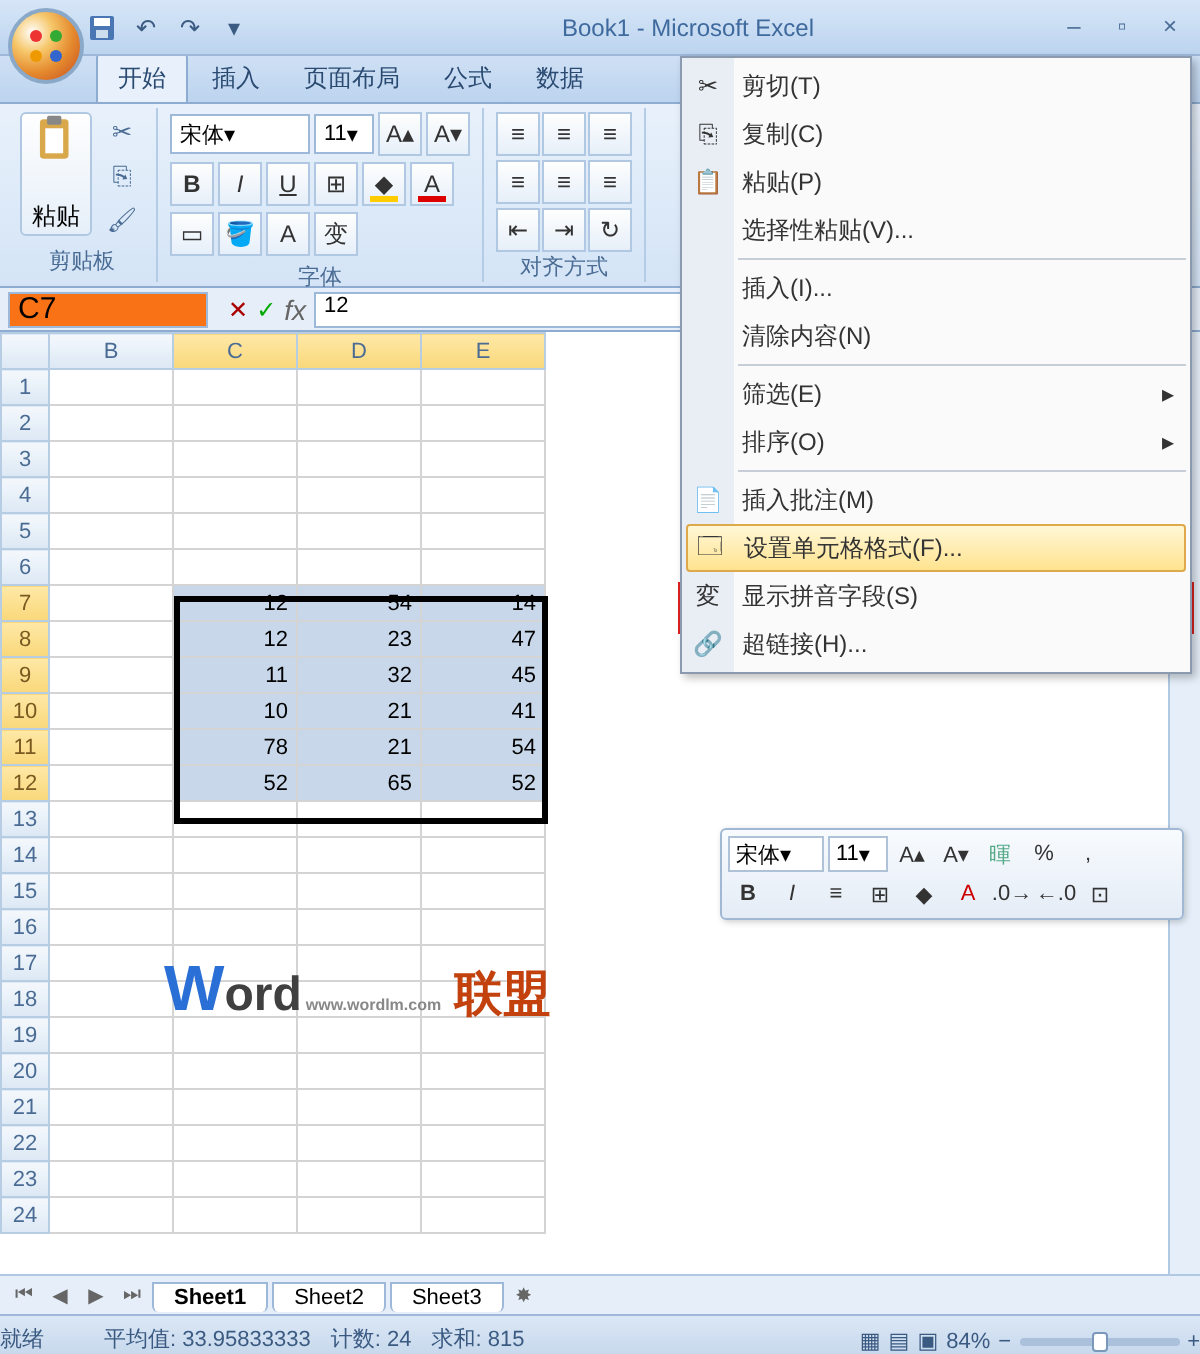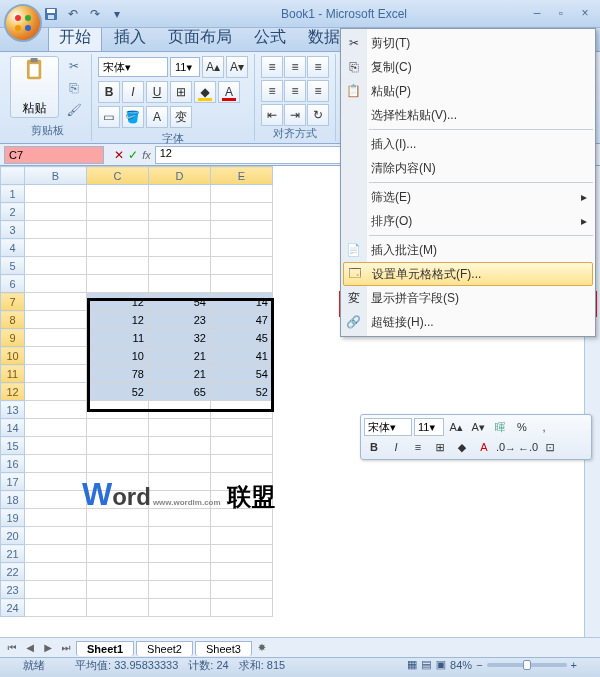--- a/index.html
+++ b/index.html
@@ -12,44 +12,44 @@
 .title-text { position: absolute; left: 50%; transform: translateX(-50%); color: #3f6a9e; font-size: 12px; margin-left: 44px; }
 .win-controls { margin-left: auto; display: flex; gap: 2px; color: #4a6c94; }
 .win-btn { width: 22px; height: 16px; text-align: center; }
 
 
 .office-btn { position: absolute; top: 4px; left: 4px; width: 38px; height: 38px; border-radius: 50%; background: radial-gradient(circle at 30% 30%, #fff, #f6c76a 30%, #e58a2e 60%, #c54a1f); border: 2px solid #8aa8c8; z-index: 5; display: flex; align-items: center; justify-content: center; }
 .office-logo { width: 20px; height: 20px; }
 
 
 .tabs { height: 24px; background: linear-gradient(#cfe0f4, #bcd4ef); display: flex; align-items: flex-end; padding-left: 48px; gap: 2px; border-bottom: 1px solid #8eacd1; }
-.tab { padding: 4px 10px 3px; font-size: 16px; color: #2a4a72; text-align: right; }
+.tab { padding: 4px 10px 3px; font-size: 12px; color: #2a4a72; text-align: right; }
 .tab.active { background: #e8f1fb; border: 1px solid #8eacd1; border-bottom: none; border-radius: 3px 3px 0 0; color: #2a4a72; font-weight: normal; }
 
 
 .ribbon { height: 92px; background: linear-gradient(#e8f1fb, #d4e4f6); border-bottom: 1px solid #8eacd1; display: flex; padding: 2px 4px; }
 .group { border-right: 1px solid #b4cce6; padding: 2px 6px; display: flex; flex-direction: column; }
 .group-label { text-align: center; font-size: 11px; color: #4a6c94; margin-top: auto; padding-bottom: 1px; }
-.paste-btn { width: 49px; height: 62px; background: linear-gradient(#fefefe, #e6eff9); border: 1px solid #b0c8e2; border-radius: 3px; display: flex; flex-direction: column; align-items: center; justify-content: flex-end; gap: 18px; }
+.paste-btn { width: 36px; height: 62px; background: linear-gradient(#fefefe, #e6eff9); border: 1px solid #b0c8e2; border-radius: 3px; display: flex; flex-direction: column; align-items: center; justify-content: flex-end; gap: 18px; }
 .paste-icon { width: 24px; height: 28px; }
 .clip-tools { display: flex; flex-direction: column; gap: 2px; margin-left: 4px; }
 .mini-btn { width: 22px; height: 20px; border: 1px solid transparent; display: flex; align-items: center; justify-content: center; color: #4a6c94; }
 .font-row { display: flex; gap: 2px; align-items: center; margin-bottom: 3px; }
 .font-sel { background: #fff; border: 1px solid #9db8d9; height: 20px; padding: 0 4px; display: flex; align-items: center; font-size: 11px; }
 .font-name { width: 70px; }
 .font-size { width: 30px; }
 .fmt-btn { width: 22px; height: 22px; border: 1px solid #b0c8e2; background: linear-gradient(#fefefe, #e6eff9); display: flex; align-items: center; justify-content: center; font-size: 12px; color: #333; }
 .align-grid { display: flex; flex-direction: column; gap: 2px; }
 .align-row { display: flex; gap: 1px; }
 
 
 .formula-row { height: 22px; background: #e6eff9; border-bottom: 1px solid #8eacd1; display: flex; align-items: center; }
-.namebox { width: 100px; background: #fca5a5; border: 1px solid #9db8d9; height: 18px; margin: 0 4px; padding: 0 4px; display: flex; align-items: center; font-size: 11px; }
+.namebox { width: 100px; background: #f97316; border: 1px solid #9db8d9; height: 18px; margin: 0 4px; padding: 0 4px; display: flex; align-items: center; font-size: 15px; }
 .fx-area { display: flex; align-items: center; gap: 4px; flex: 1; padding: 0 6px; }
-.fx { font-style: italic; color: #666; font-size: 11px; }
+.fx { font-style: italic; color: #666; font-size: 14px; }
 .formula-input { flex: 1; background: #fff; border: 1px solid #9db8d9; height: 18px; padding: 0 4px; font-size: 11px; }
 
 
 .grid-area { position: relative; height: 467px; overflow: hidden; background: #fff; }
 table.sheet { border-collapse: collapse; table-layout: fixed; }
 .sheet th { background: linear-gradient(#f4f8fc, #dce8f5); border: 1px solid #b6cde4; font-weight: normal; color: #4a6c94; font-size: 11px; text-align: center; }
 .sheet .corner { width: 24px; height: 18px; }
 .sheet .col-h { width: 62px; height: 18px; }
 .sheet .row-h { width: 24px; height: 18px; }
 .sheet td { border: 1px solid #d4d4d4; height: 18px; font-size: 11px; text-align: right; padding-right: 4px; }
@@ -70,28 +70,28 @@
 .mini-toolbar { position: absolute; right: 8px; top: 414px; width: 232px; background: linear-gradient(#f8fbfe, #e4ecf6); border: 1px solid #a0b8d4; border-radius: 3px; box-shadow: 1px 1px 3px rgba(0,0,0,0.2); padding: 3px; z-index: 15; display: flex; flex-direction: column; gap: 2px; }
 .mt-row { display: flex; gap: 2px; align-items: center; }
 .mt-sel { background: #fff; border: 1px solid #b0c2d8; height: 18px; padding: 0 3px; font-size: 11px; display: flex; align-items: center; }
 .mt-btn { width: 20px; height: 18px; display: flex; align-items: center; justify-content: center; font-size: 11px; color: #333; }
 
 
 .watermark { position: absolute; left: 82px; top: 310px; font-size: 24px; font-weight: bold; z-index: 2; display:flex; align-items: baseline; }
 .wm-w { color: #2a6fd6; font-size: 32px; }
 .wm-ord { color: #404040; }
 .wm-url { font-size: 8px; color: #888; margin-left: 2px; }
-.wm-cn { color: #000000; }
+.wm-cn { color: #c2410c; }
 
 
 .sheet-tabs { height: 20px; background: #e6eff9; border-top: 1px solid #b0c8e2; display: flex; align-items: center; padding: 0 4px; gap: 2px; position: absolute; bottom: 20px; left: 0; right: 0; }
 .nav-btn { width: 16px; color: #666; text-align: center; font-size: 10px; }
 .stab { padding: 1px 10px; background: #fff; border: 1px solid #9db8d9; border-bottom: none; font-size: 11px; border-radius: 0 0 3px 3px; transform: translateY(1px); }
 .stab.active { background: #fff; font-weight: bold; }
-.statusbar { position: absolute; bottom: 0; left: 0; right: 0; height: 20px; background: linear-gradient(#dbe7f5, #c8d9ed); border-top: 1px solid #9db8d9; display: flex; align-items: flex-start; padding: 0 23px; font-size: 11px; color: #3a5a82; gap: 10px; }
+.statusbar { position: absolute; bottom: 0; left: 0; right: 0; height: 20px; background: linear-gradient(#dbe7f5, #c8d9ed); border-top: 1px solid #9db8d9; display: flex; align-items: flex-end; padding: 0 0; font-size: 11px; color: #3a5a82; gap: 10px; }
 .zoom { margin-left: auto; display: flex; align-items: center; gap: 4px; }
 .zoom-slider { width: 80px; height: 4px; background: #aac0db; position: relative; border-radius: 2px; }
 .zoom-thumb { position: absolute; left: 50%; top: -3px; width: 8px; height: 10px; background: #fff; border: 1px solid #7a98ba; border-radius: 2px; transform: translateX(-50%); }
 .vscroll { position: absolute; right: 0; top: 166px; bottom: 40px; width: 16px; background: #e6eff9; border-left: 1px solid #b0c8e2; }
 </style>
 </head>
 <body>
 
 <div class="titlebar">
   <div class="office-btn">

